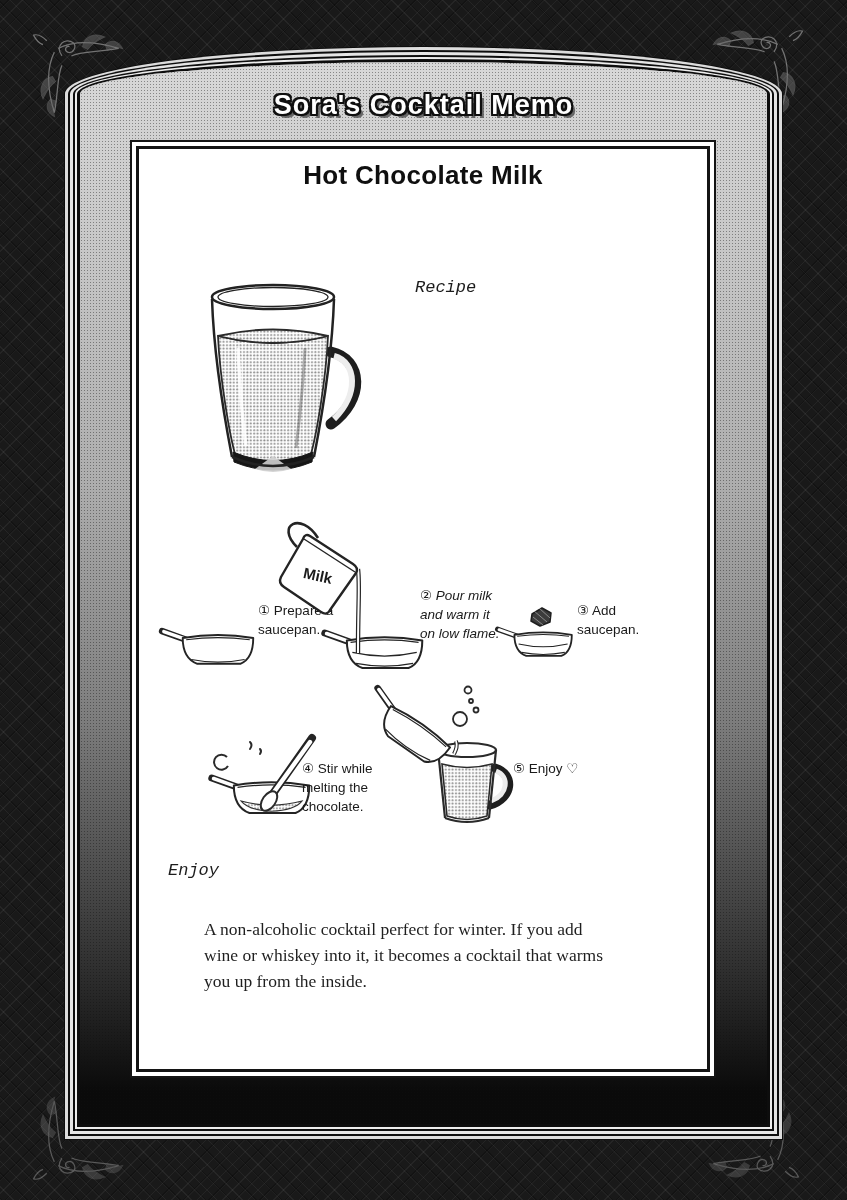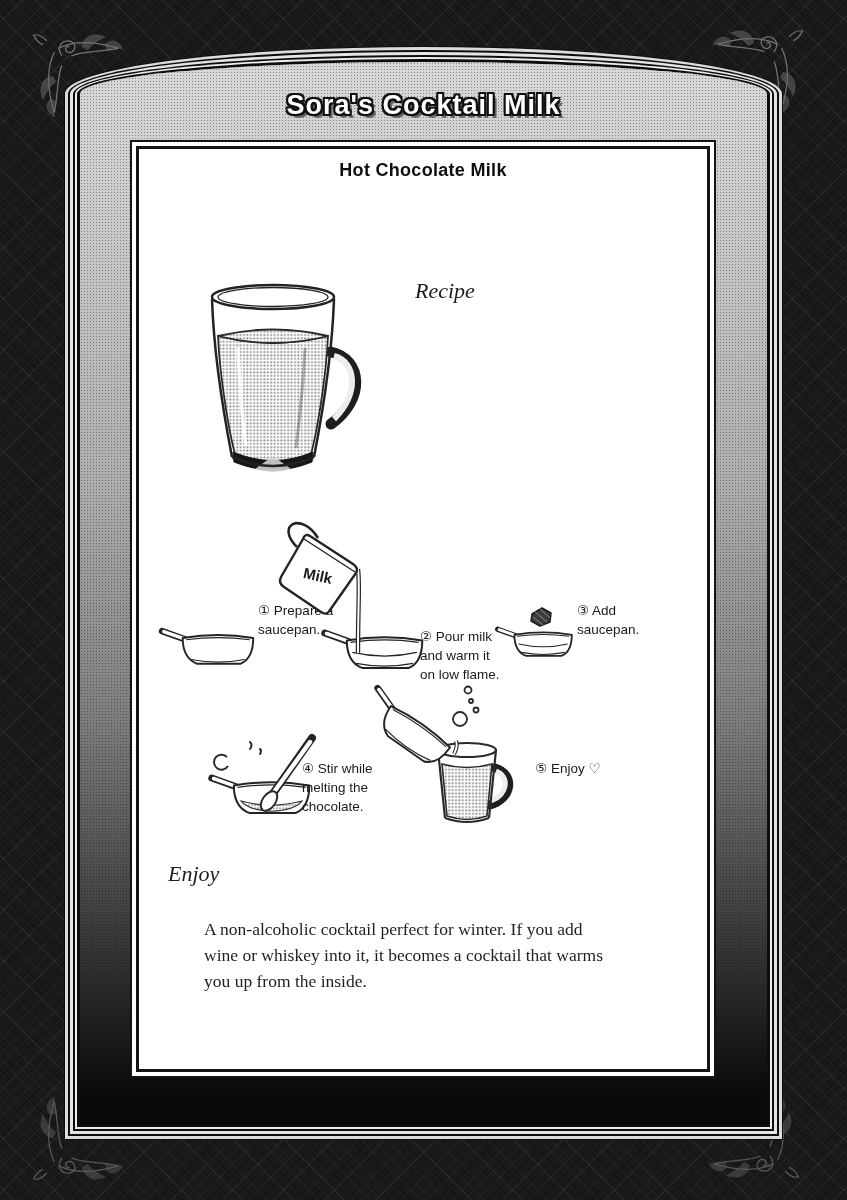--- a/index.html
+++ b/index.html
@@ -32,23 +32,23 @@
   .banner-title{position:absolute;left:80px;top:90px;width:687px;text-align:center;
     font-size:27px;font-weight:bold;letter-spacing:1px;color:#fff;
     text-shadow:
       -2px -2px 0 #101010, 2px -2px 0 #101010, -2px 2px 0 #101010, 2px 2px 0 #101010,
       -2px 0 0 #101010, 2px 0 0 #101010, 0 -2px 0 #101010, 0 2px 0 #101010,
       4px 4px 0 rgba(85,85,85,.85);}
   .panel{position:absolute;left:130px;top:140px;width:586px;height:938px;
     background:#fff;border:2px solid #141414;box-sizing:border-box;
     box-shadow:inset 0 0 0 4px #ffffff, inset 0 0 0 7px #141414;}
   .card-title{position:absolute;left:150px;top:160px;width:546px;text-align:center;
-    font-size:18px;font-weight:bold;color:#0f0f0f;letter-spacing:.3px;}
-  .section-label{position:absolute;font-family:Liberation Serif, serif;
-    font-style:italic;font-size:22px;color:#1c1c1c;}
+    font-size:26px;font-weight:bold;color:#0f0f0f;letter-spacing:.3px;}
+  .section-label{position:absolute;font-family:Liberation Mono, monospace;
+    font-style:italic;font-size:17px;color:#1c1c1c;}
   .ingredients{position:absolute;left:441px;top:338px;width:188px;}
   .ing-row{display:flex;justify-content:space-between;align-items:baseline;
     font-size:20px;font-weight:bold;color:#101010;
     border-bottom:2px solid #4c4c4c;padding:0 2px 7px 2px;margin-bottom:13px;}
   .step-text{position:absolute;font-size:13.5px;line-height:19px;color:#1a1a1a;}
   .memo-text{position:absolute;left:204px;top:916px;width:414px;
     font-family:"Liberation Serif","DejaVu Serif",serif;
     font-size:17.5px;line-height:26px;color:#1f1f1f;}
   svg{position:absolute;overflow:visible;}
   .nosel{user-select:none;}
@@ -101,21 +101,21 @@
       <path d="M38 38 C30 26 42 18 50 24 C54 28 50 36 44 34 C40 32 42 27 46 28"></path>
       <path d="M28 60 C18 62 13 72 18 83 C22 74 27 68 31 65 Z" fill="#868686" opacity="0.55"></path>
       <path d="M60 28 C62 18 72 13 83 18 C74 22 68 27 65 31 Z" fill="#868686" opacity="0.55"></path>
       <path d="M26 84 C20 90 22 98 30 102 C28 95 29 90 32 86 Z" fill="#868686" opacity="0.5"></path>
       <path d="M84 26 C90 20 98 22 102 30 C95 28 90 29 86 32 Z" fill="#868686" opacity="0.5"></path>
       <path d="M22 22 q-8 -8 -14 -6 q4 8 10 10"></path>
     </g>
   </svg>
 
   <div class="frame"></div>
-  <div class="banner-title">Sora's Cocktail Milk</div>
+  <div class="banner-title">Sora's Cocktail Memo</div>
   <div class="panel"></div>
 
   <div class="card-title">Hot Chocolate Milk</div>
 
   <svg style="left:185px;top:276px;" width="176" height="212" viewBox="0 0 176 212">
     <defs>
       <pattern id="ht1" width="3.4" height="3.4" patternUnits="userSpaceOnUse">
         <rect width="3.4" height="3.4" fill="#ffffff"></rect>
         <circle cx="1.2" cy="1.2" r="1" fill="#8d8d8d"></circle>
       </pattern>
@@ -166,21 +166,21 @@
       <path d="M75 44 C77 60 75 75 75 128" fill="none" stroke="#242424" stroke-width="4.4"></path>
       <path d="M75 44 C77 60 75 75 75 128" fill="none" stroke="#ffffff" stroke-width="2"></path>
     </g>
     <g>
       <path d="M14 22 C-8 0 18 -14 35 13" fill="none" stroke="#242424" stroke-width="2.6"></path>
       <path d="M27 11 L70 39 Q76 43 73 48 L47 85 Q44 91 38 87 L1 62 Q-5 58 -2 52 L20 14 Q22 8 27 11 Z" fill="#fff" stroke="#242424" stroke-width="2.4" stroke-linejoin="round"></path>
       <path d="M21 14 L72 47" fill="none" stroke="#242424" stroke-width="1.4"></path>
       <text x="35" y="56" transform="rotate(12 35 50)" text-anchor="middle" font-size="15" font-weight="bold" fill="#1b1b1b" font-family="Liberation Sans, DejaVu Sans, sans-serif">Milk</text>
     </g>
   </svg>
-  <div class="step-text" style="left:420px;top:627px;width:84px;">② Pour milk and warm it on low flame.</div>
+  <div class="step-text" style="left:420px;top:586px;width:84px;font-style:italic;">② Pour milk and warm it on low flame.</div>
 
   <svg style="left:480px;top:600px;" width="110" height="74" viewBox="0 0 110 74">
     <g>
       <path d="M52 14 l10 -6 l9 5 l-1 9 l-10 4 l-9 -5 z" fill="#3c3c3c" stroke="#1e1e1e" stroke-width="1.5" stroke-linejoin="round"></path>
       <path d="M54 11 l13 11 M59 8 l11 10 M53 17 l10 8" stroke="#cfcfcf" stroke-width="0.9" opacity="0.6"></path>
     </g>
     <g transform="translate(33,30) scale(0.7)">
       <line x1="6" y1="9" x2="-22" y2="-1" stroke="#242424" stroke-width="7.5" stroke-linecap="round"></line>
       <line x1="4" y1="8" x2="-20" y2="-0.5" stroke="#fff" stroke-width="4" stroke-linecap="round"></line>
       <path d="M2 7 Q43 0 84 7 C84 22 79 33 69 37 L19 37 C8 33 2 22 2 7 Z" fill="#fff" stroke="#242424" stroke-width="2.6" stroke-linejoin="round"></path>
@@ -245,18 +245,18 @@
       <line x1="4" y1="8" x2="-20" y2="-0.5" stroke="#fff" stroke-width="4" stroke-linecap="round"></line>
       <path d="M2 7 Q43 0 84 7 C84 22 79 33 69 37 L19 37 C8 33 2 22 2 7 Z" fill="#fff" stroke="#242424" stroke-width="2.2" stroke-linejoin="round"></path>
       <path d="M6 9 Q43 4 80 9" fill="none" stroke="#242424" stroke-width="1.4"></path>
       <path d="M12 32 Q43 38 74 32" fill="none" stroke="#242424" stroke-width="1.4"></path>
     </g>
     <g>
       <path d="M93 61 C95 66 93 70 91 74" fill="none" stroke="#242424" stroke-width="4"></path>
       <path d="M93 61 C95 66 93 70 91 74" fill="none" stroke="#ffffff" stroke-width="1.8"></path>
     </g>
   </svg>
-  <div class="step-text" style="left:513px;top:759px;width:110px;text-align:center;">⑤ Enjoy ♡</div>
+  <div class="step-text" style="left:513px;top:759px;width:110px;">⑤ Enjoy ♡</div>
 
   <div class="section-label" style="left:168px;top:861px;">Enjoy</div>
   <div class="memo-text">A non-alcoholic cocktail perfect for winter. If you add wine or whiskey into it, it becomes a cocktail that warms you up from the inside.</div>
 
 </div>
 
 </body></html>

